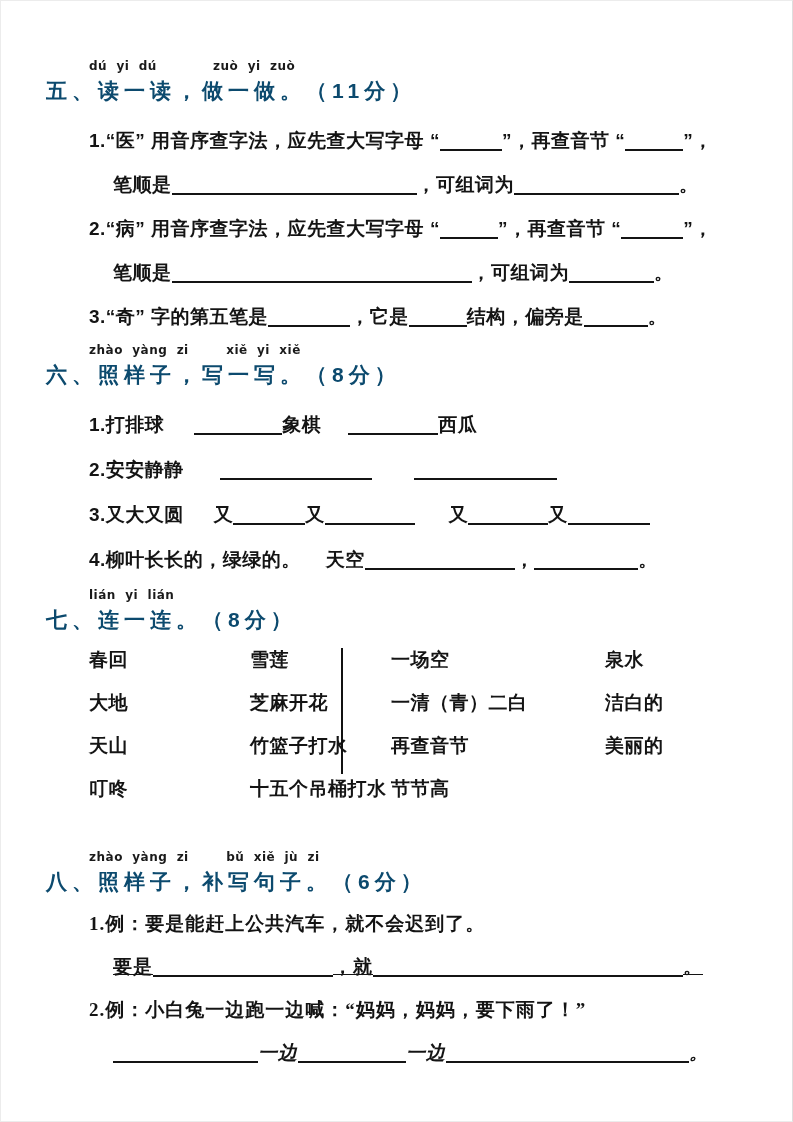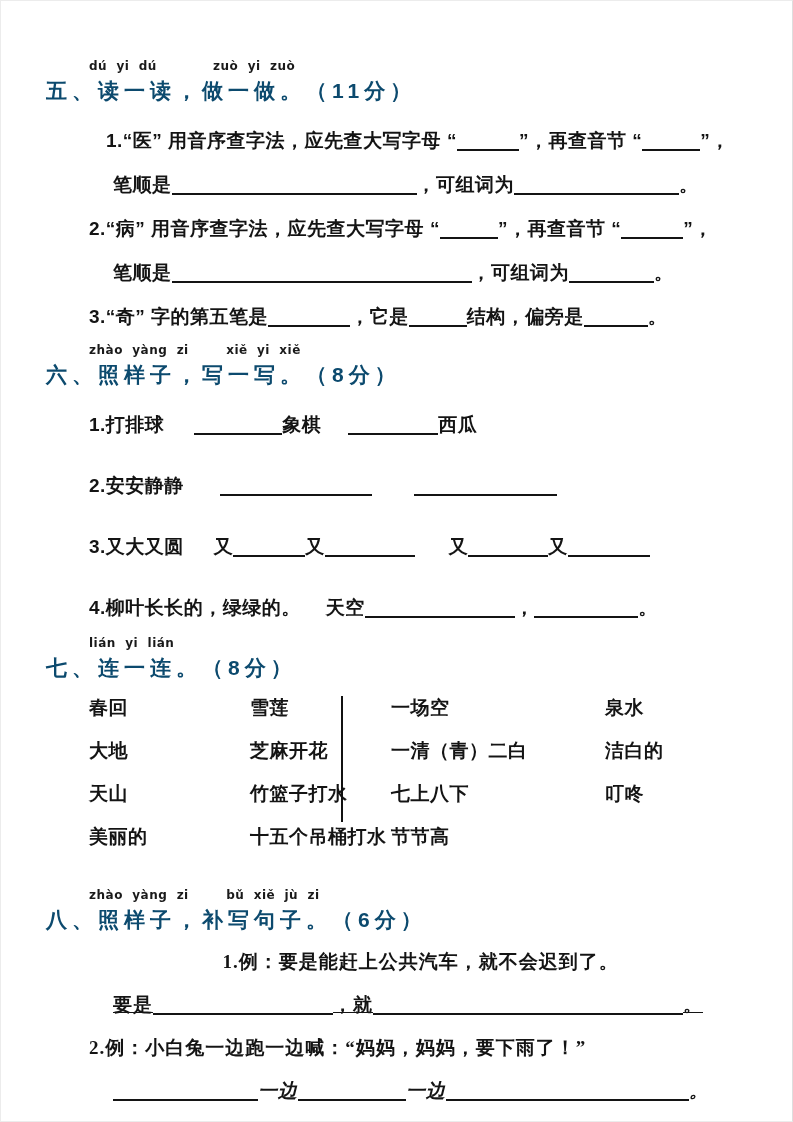--- a/index.html
+++ b/index.html
@@ -39,39 +39,39 @@
     margin-left:43px;
     margin-top:17px;
     line-height:27px;
     font-family:"Liberation Sans",sans-serif;
     font-weight:bold;
     font-size:19px;
     letter-spacing:.5px;
     white-space:nowrap;
     color:#141414;
   }
-  .sec6 .line{margin-top:34px;}
+  .sec6 .line{margin-top:18px;}
   .line.kai{
     font-family:"Liberation Serif",serif;
     letter-spacing:1px;
   }
-  .sec8 .lines > .line:first-child{margin-top:16px;text-align:center;}
+  .sec8 .lines > .line:first-child{margin-top:16px;}
   .sec8 .line{margin-top:16px;}
   .blank{
     display:inline-block;
     height:1px;
     border-bottom:2px solid #141414;
     vertical-align:baseline;
     transform:translateY(4px);
   }
   .gap{display:inline-block;height:1px;}
   .sec{margin-top:0;}
   .sec6{margin-top:14px;}
   .sec7{margin-top:16px;}
-  .sec8{margin-top:23px;}
+  .sec8{margin-top:33px;}
   .match{
     position:relative;
     margin-left:43px;
     margin-top:14px;
     display:grid;
     grid-template-columns:161px 141px 214px 1fr;
     grid-auto-rows:43px;
     font-family:"Liberation Sans",sans-serif;
     font-weight:bold;
     font-size:19px;
@@ -88,21 +88,21 @@
 </style>
 </head>
 <body>
 
 <div class="page">
 
   <section class="sec sec5">
     <div class="pinyin">dú  yi  dú            zuò  yi  zuò</div>
     <div class="heading"><span>五、</span><span>读一读，做一做。（11分）</span></div>
     <div class="lines">
-        <div class="line" style="margin-left: 60px;"><span class="t">1.“医” 用音序查字法，应先查大写字母 “</span><span class="blank" style="width: 62px;"></span><span class="t">”，再查音节 “</span><span class="blank" style="width: 58px;"></span><span class="t">”，</span></div>
+        <div class="line" style="margin-left: 43px;"><span class="t">1.“医” 用音序查字法，应先查大写字母 “</span><span class="blank" style="width: 62px;"></span><span class="t">”，再查音节 “</span><span class="blank" style="width: 58px;"></span><span class="t">”，</span></div>
         <div class="line" style="margin-left: 67px;"><span class="t">笔顺是</span><span class="blank" style="width: 245px;"></span><span class="t">，可组词为</span><span class="blank" style="width: 165px;"></span><span class="t">。</span></div>
         <div class="line" style="margin-left: 43px;"><span class="t">2.“病” 用音序查字法，应先查大写字母 “</span><span class="blank" style="width: 58px;"></span><span class="t">”，再查音节 “</span><span class="blank" style="width: 62px;"></span><span class="t">”，</span></div>
         <div class="line" style="margin-left: 67px;"><span class="t">笔顺是</span><span class="blank" style="width: 300px;"></span><span class="t">，可组词为</span><span class="blank" style="width: 85px;"></span><span class="t">。</span></div>
         <div class="line" style="margin-left: 43px;"><span class="t">3.“奇” 字的第五笔是</span><span class="blank" style="width: 82px;"></span><span class="t">，它是</span><span class="blank" style="width: 58px;"></span><span class="t">结构，偏旁是</span><span class="blank" style="width: 64px;"></span><span class="t">。</span></div>
       </div>
   </section>
 
   <section class="sec sec6">
     <div class="pinyin">zhào  yàng  zi        xiě  yi  xiě</div>
     <div class="heading"><span>六、</span><span>照样子，写一写。（8分）</span></div>
@@ -122,23 +122,23 @@
     <div class="m-cell">春回</div>
         <div class="m-cell">雪莲</div>
         <div class="m-cell">一场空</div>
         <div class="m-cell">泉水</div>
         <div class="m-cell">大地</div>
         <div class="m-cell">芝麻开花</div>
         <div class="m-cell">一清（青）二白</div>
         <div class="m-cell">洁白的</div>
         <div class="m-cell">天山</div>
         <div class="m-cell">竹篮子打水</div>
-        <div class="m-cell">七上八下</div>
+        <div class="m-cell">再查音节</div>
+        <div class="m-cell">美丽的</div>
         <div class="m-cell">叮咚</div>
-        <div class="m-cell">美丽的</div>
         <div class="m-cell">十五个吊桶打水</div>
         <div class="m-cell">节节高</div>
       </div>
   </section>
 
   <section class="sec sec8">
     <div class="pinyin">zhào  yàng  zi        bǔ  xiě  jù  zi</div>
     <div class="heading"><span>八、</span><span>照样子，补写句子。（6分）</span></div>
     <div class="lines">
         <div class="line kai" style="margin-left: 43px;"><span class="t">1.例：要是能赶上公共汽车，就不会迟到了。</span></div>

